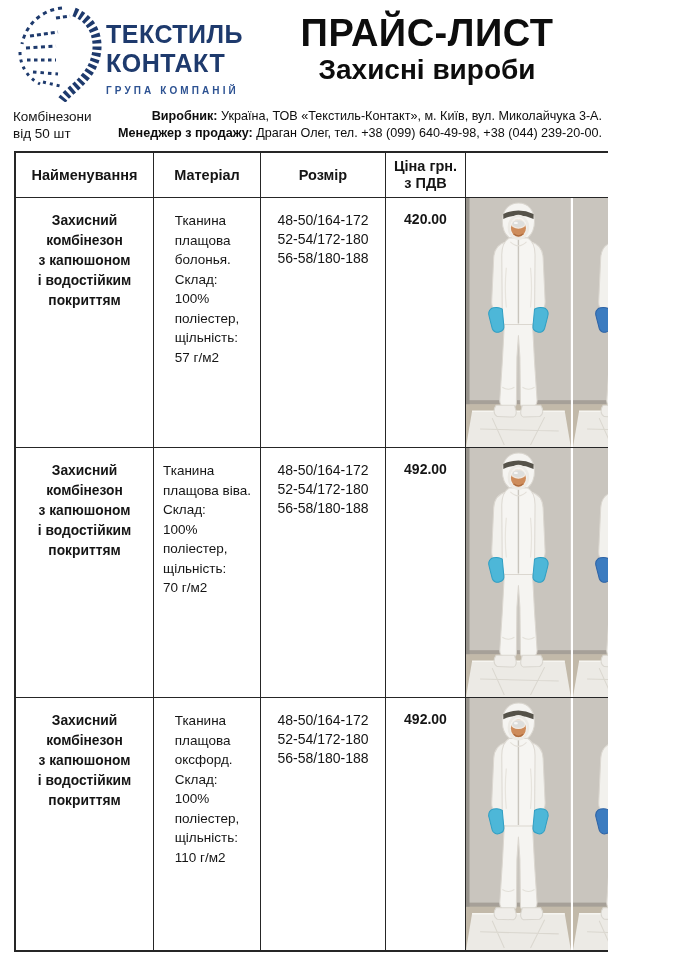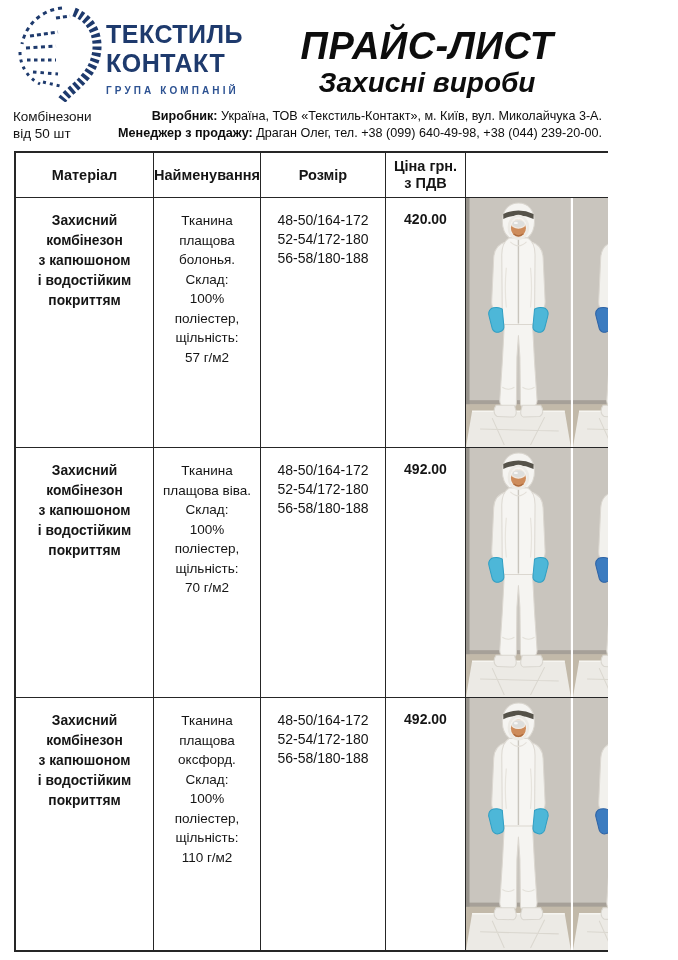--- a/index.html
+++ b/index.html
@@ -4,39 +4,39 @@
 <style>
   html,body{margin:0;padding:0;background:#ffffff;}
   body{font-family:"Liberation Sans", sans-serif;color:#151515;}
   .page{position:relative;width:608px;height:960px;background:#fff;overflow:hidden;}
 
   
   .logo{position:absolute;left:12px;top:4px;width:96px;height:98px;}
   .logo-text{position:absolute;left:106px;top:20px;}
   .logo-line{font-size:25px;font-weight:bold;color:#1e3a6d;line-height:29px;letter-spacing:.5px;}
   .logo-tagline{font-size:10px;color:#2d5292;letter-spacing:3.1px;margin-top:7px;white-space:nowrap;font-weight:bold;}
-  .title-block{position:absolute;left:250px;right:4px;top:25px;text-align:center;font-style:italic;}
+  .title-block{position:absolute;left:250px;right:4px;top:12px;text-align:center;}
   .doc-title{font-size:38px;font-weight:bold;letter-spacing:.5px;line-height:42px;color:#0d0d0d;}
   .doc-subtitle{font-size:28px;font-weight:bold;line-height:32px;color:#0d0d0d;}
 
   .info-left{position:absolute;left:13px;top:108px;font-size:13.5px;font-weight:normal;line-height:17px;white-space:pre-line;}
   .info-right{position:absolute;right:6px;top:108px;text-align:right;font-size:12.6px;line-height:16.5px;color:#0d0d0d;white-space:nowrap;}
 
   
   .price-table{position:absolute;left:14px;top:151px;width:658px;height:801px;
     display:grid;grid-template-columns:138px 107px 125px 80px 1fr;
     grid-template-rows:45px 250px 250px auto;
     border:2px solid #262626;background:#fff;box-sizing:border-box;}
   .cell{border-right:1.5px solid #262626;border-bottom:1.5px solid #262626;box-sizing:border-box;
     display:flex;flex-direction:column;align-items:center;}
   .cell.last-col{border-right:none;}
   .cell.last-row{border-bottom:none;}
   .hcell{justify-content:center;font-weight:bold;font-size:14.5px;text-align:center;line-height:17px;white-space:pre-line;}
   .name-cell{padding-top:13px;font-weight:bold;font-size:13.8px;line-height:20px;text-align:center;white-space:pre-line;}
-  .material-cell{padding-top:13px;font-size:13.5px;line-height:19.5px;text-align:center;white-space:pre-line;}
+  .material-cell{padding-top:13px;font-size:13.5px;line-height:19.5px;white-space:pre-line;}
   .size-cell{padding-top:13px;font-size:14px;line-height:19px;text-align:center;white-space:pre-line;}
   .price-cell{padding-top:13px;font-size:14px;text-align:left;font-weight:bold;}
   .photos-cell{flex-direction:row;align-items:stretch;gap:2px;background:#fff;padding:0;}
   .photo{flex:1 1 50%;height:100%;display:block;min-width:0;}
   .svg-defs{position:absolute;width:0;height:0;overflow:hidden;}
 </style>
 </head>
 <body>
 
 <svg class="svg-defs" aria-hidden="true">
@@ -120,22 +120,22 @@
 
   <div class="info-left">Комбінезони
 від 50 шт</div>
   <div class="info-right">
     <div><b>Виробник:</b> <span>Україна, ТОВ «Текстиль-Контакт», м. Київ, вул. Миколайчука 3-А.</span></div>
     <div><b>Менеджер з продажу:</b> <span>Драган Олег, тел. +38 (099) 640-49-98, +38 (044) 239-20-00.</span></div>
   </div>
 
   <div class="price-table">
 
+    <div class="cell hcell">Найменування</div>
     <div class="cell hcell">Матеріал</div>
-    <div class="cell hcell">Найменування</div>
     <div class="cell hcell">Розмір</div>
     <div class="cell hcell">Ціна грн.
 з ПДВ</div>
     <div class="cell hcell last-col"></div>
 
     <div class="cell name-cell">Захисний
 комбінезон
 з капюшоном
 і водостійким
 покриттям</div>

